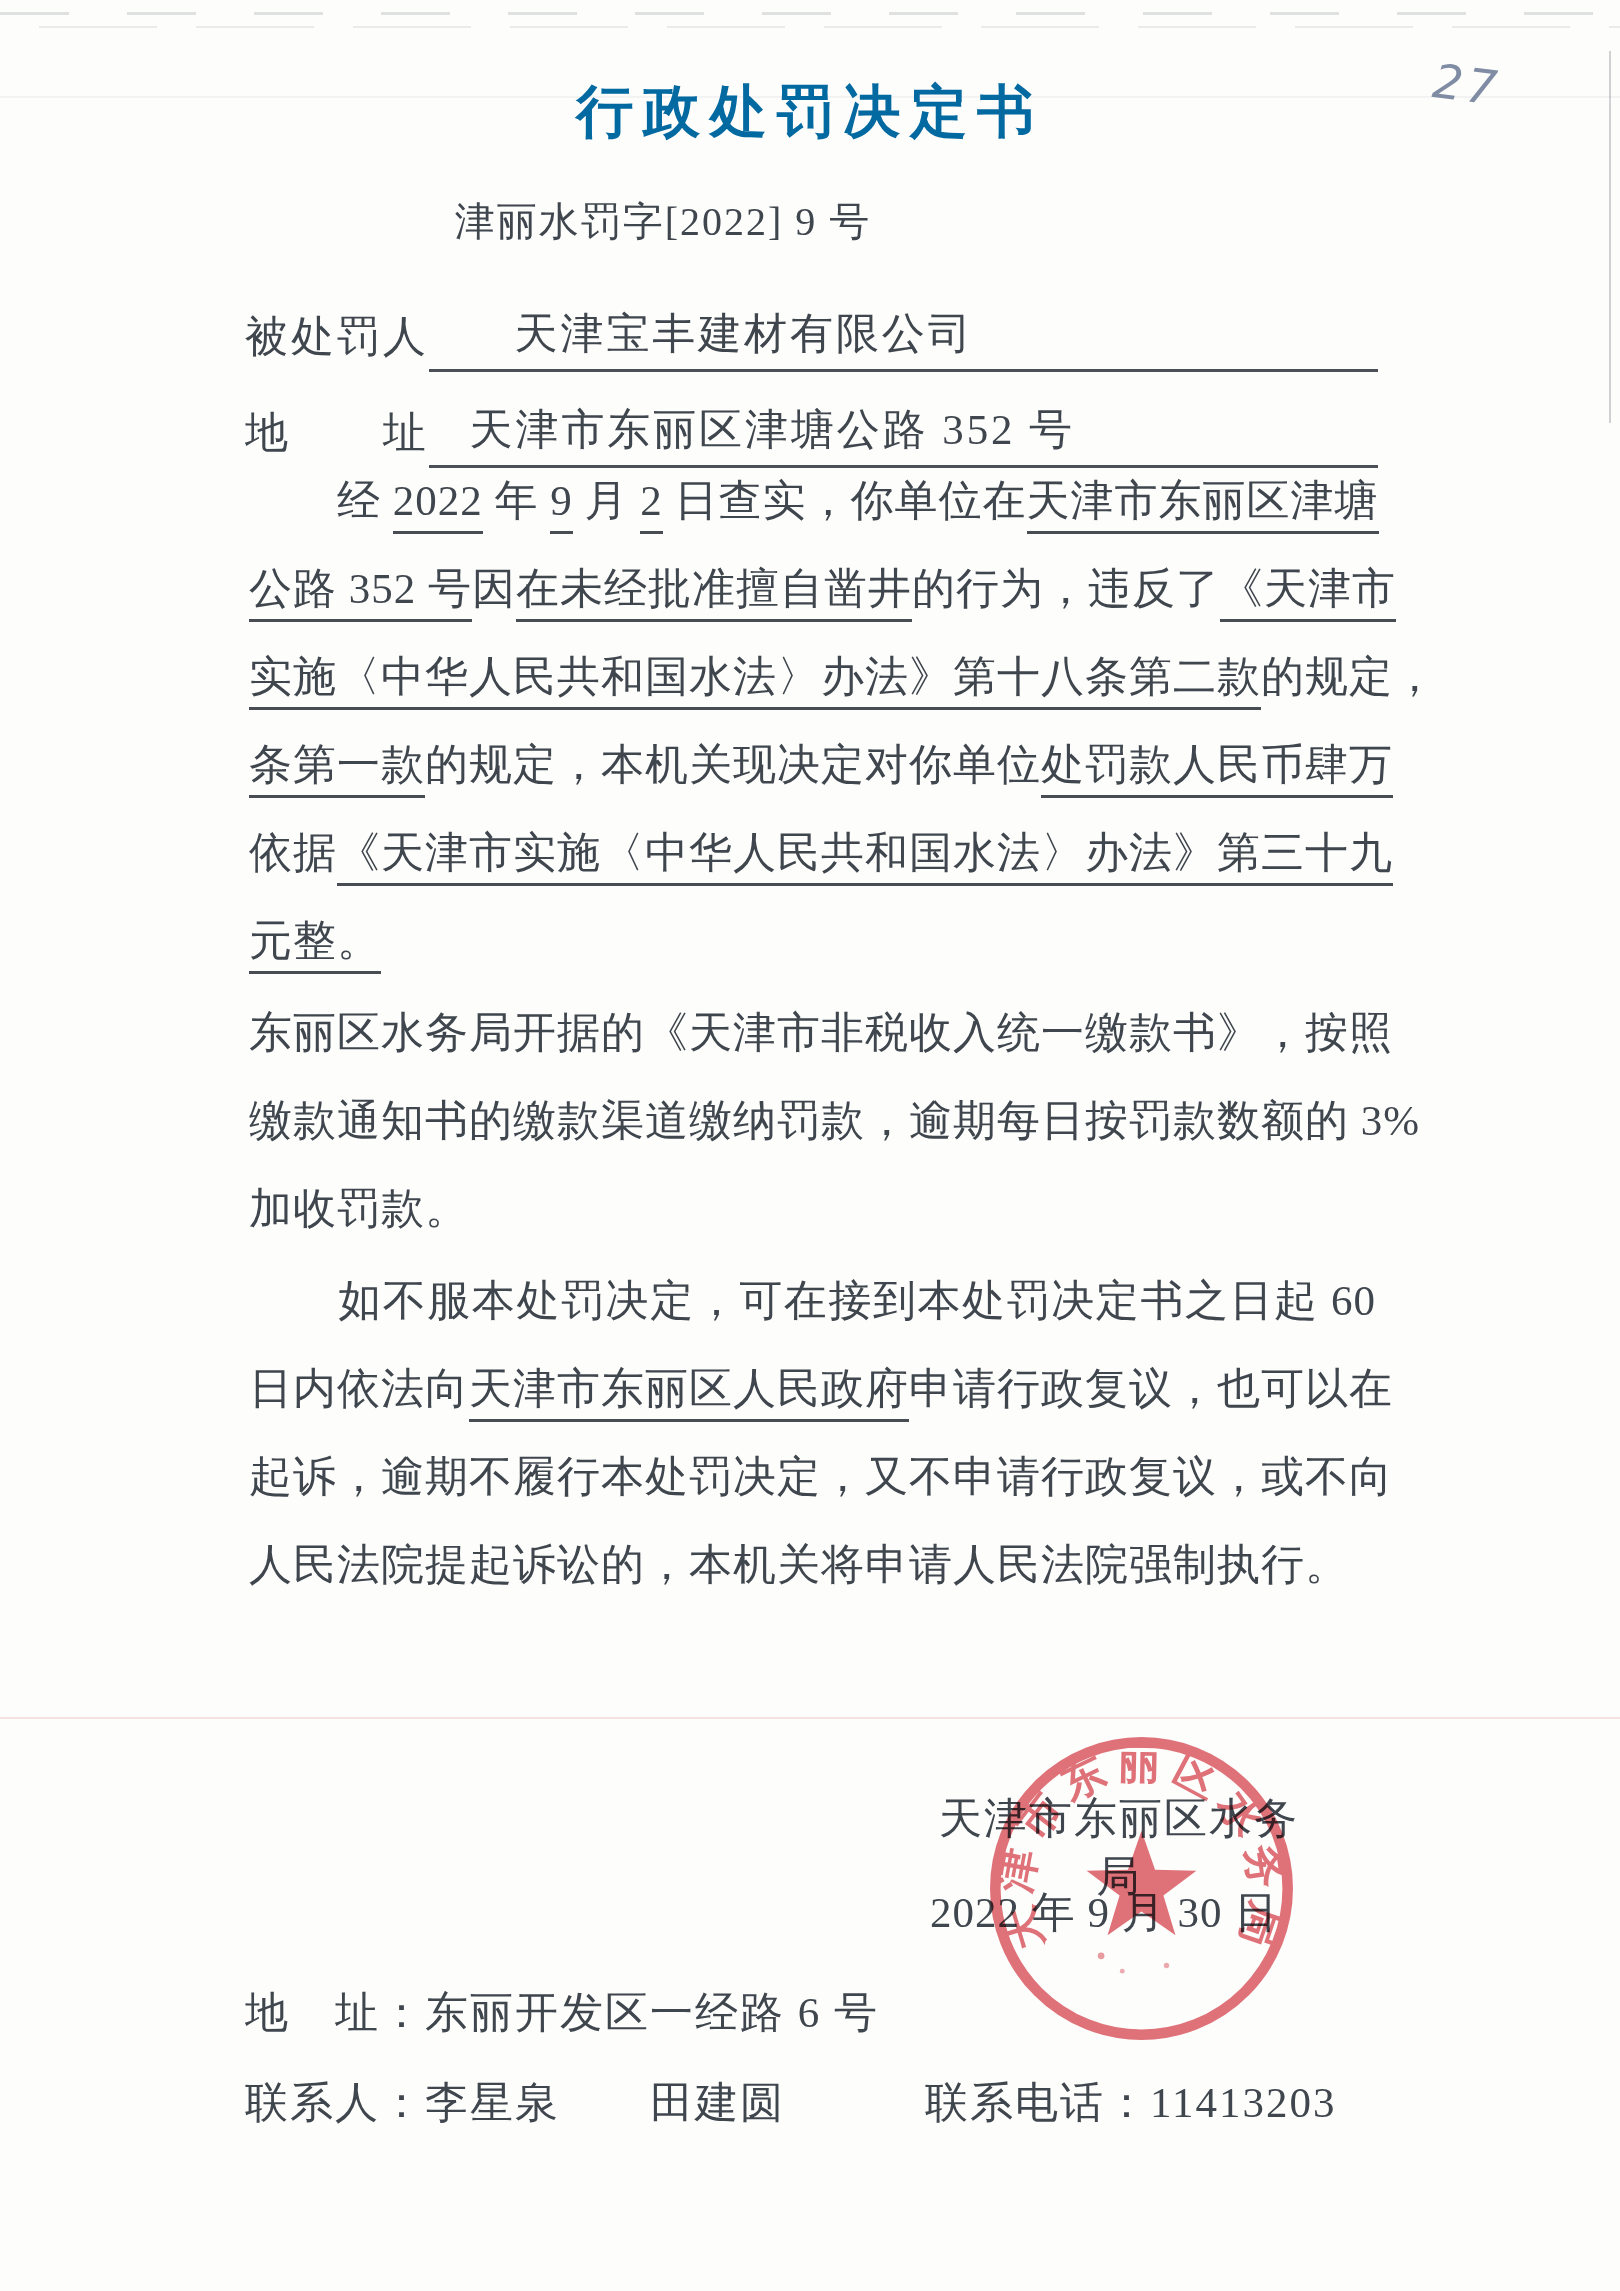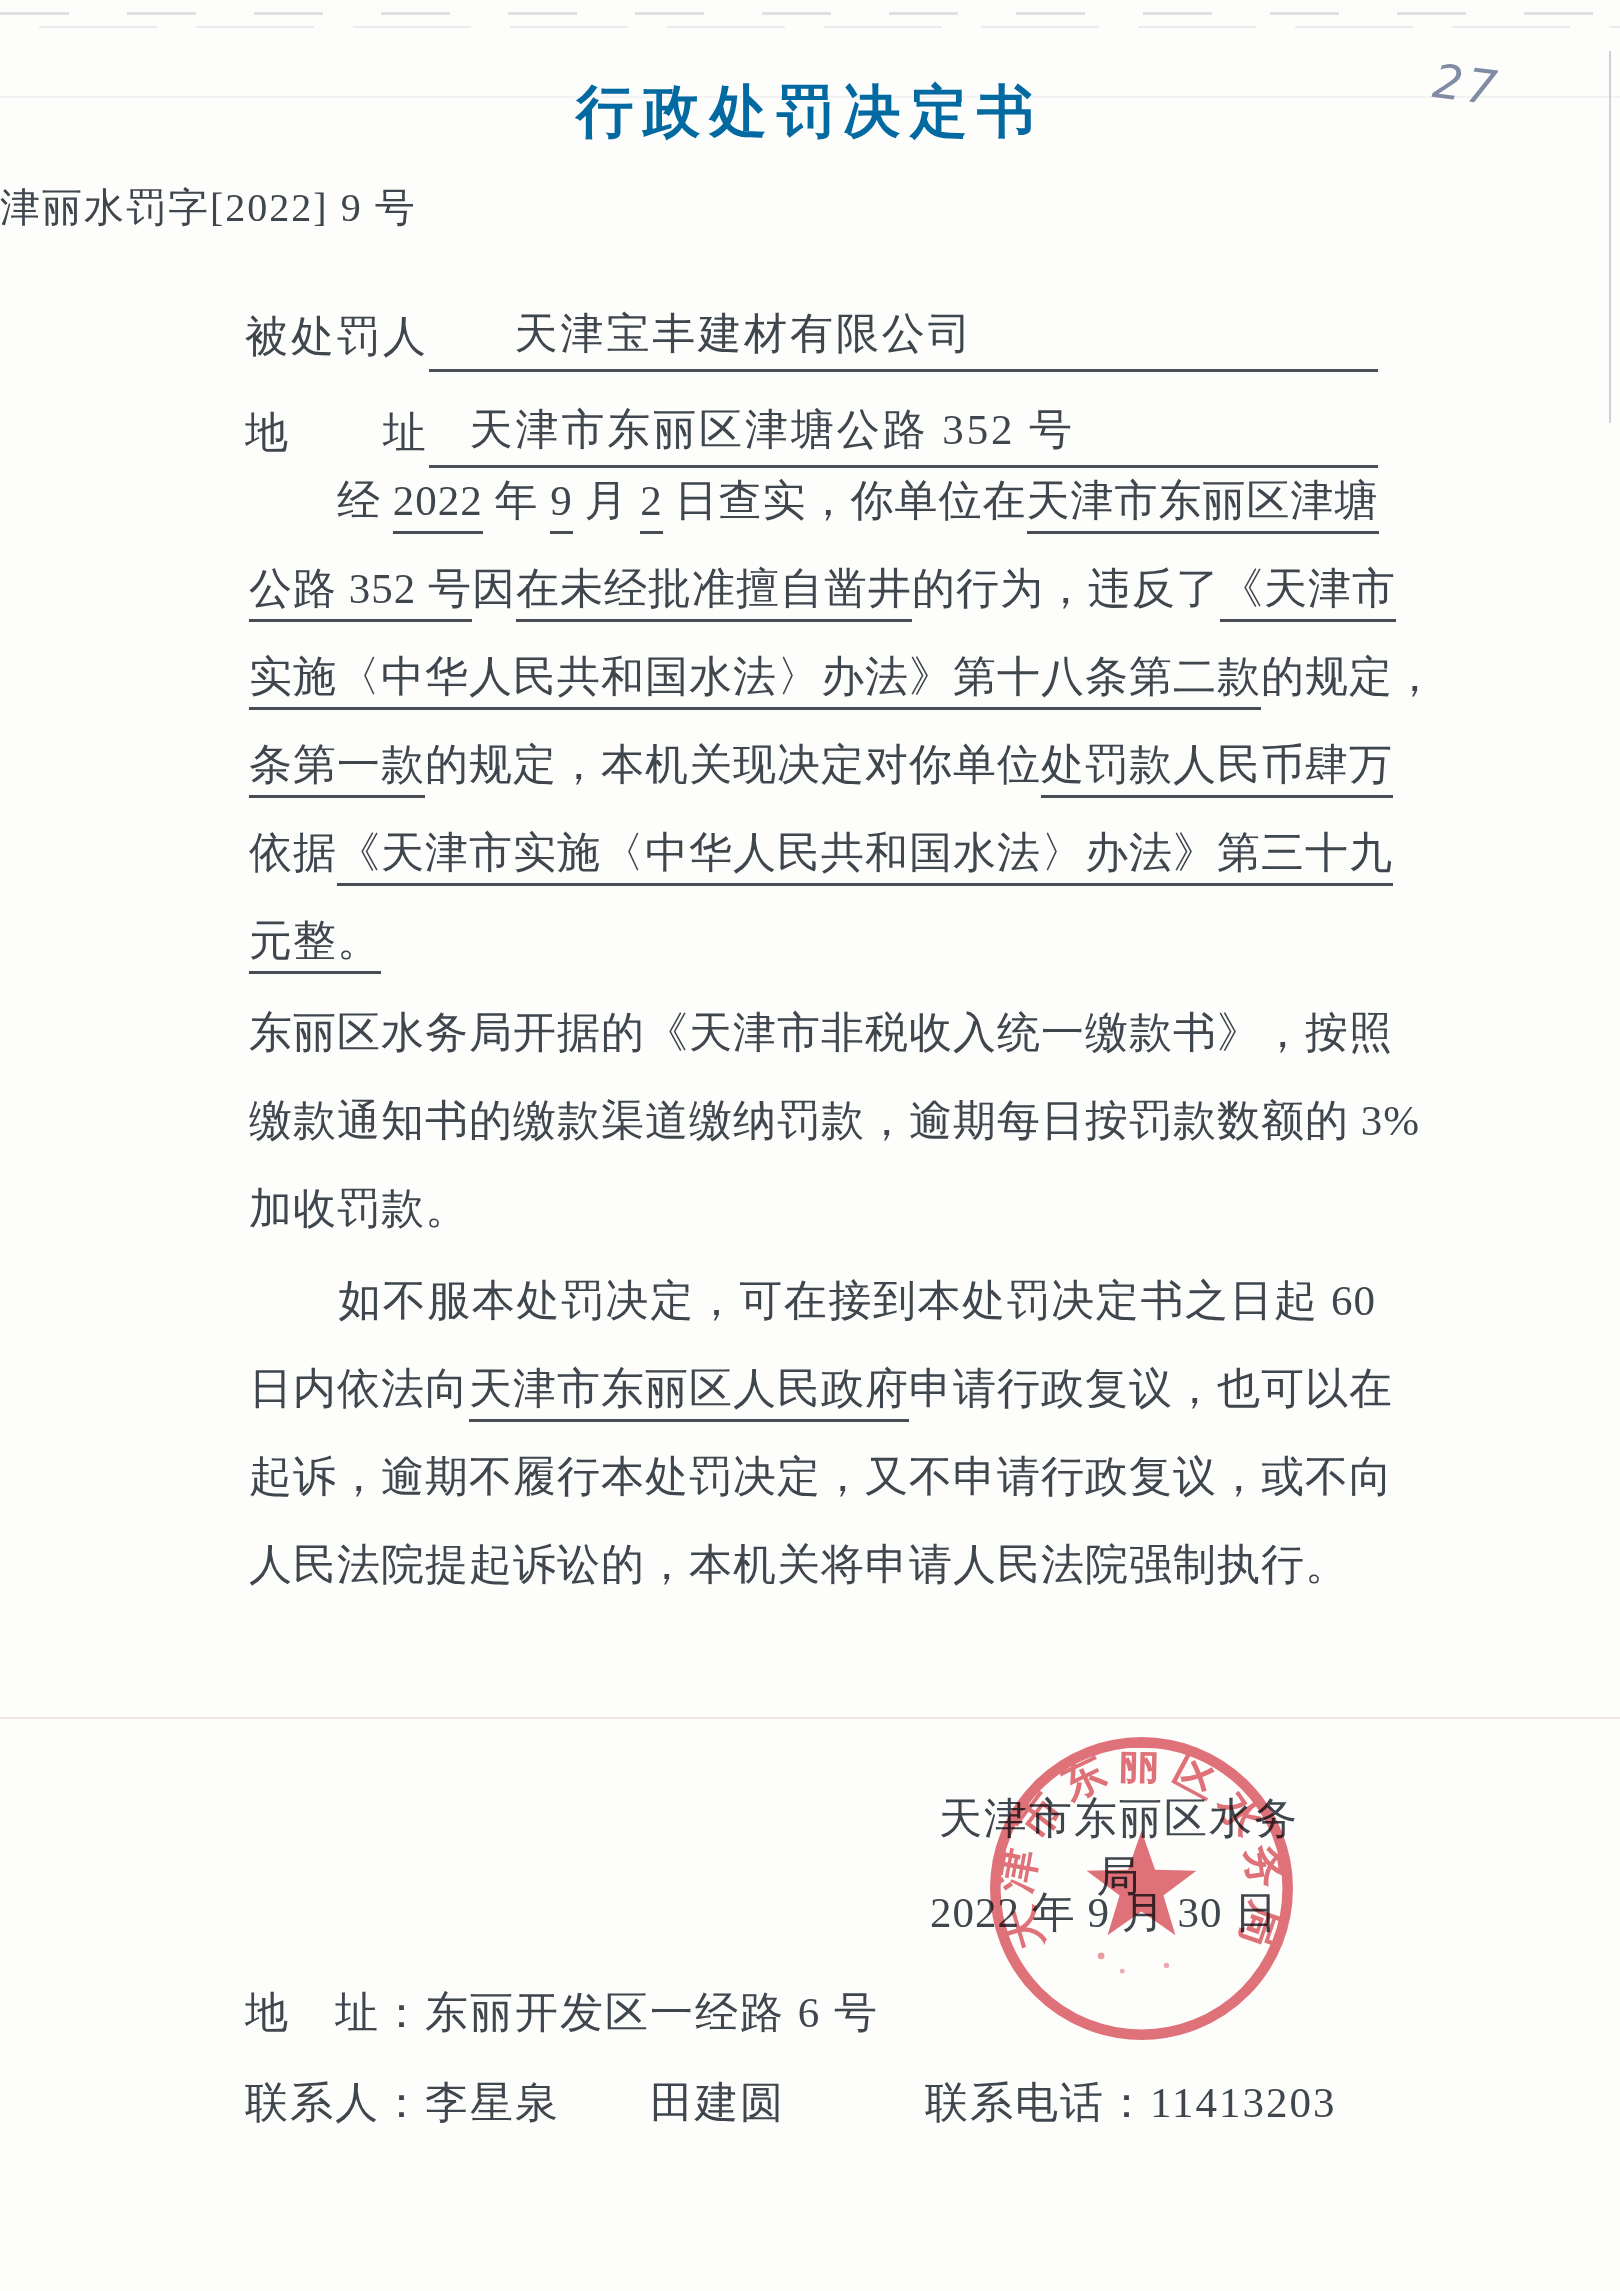--- a/index.html
+++ b/index.html
@@ -41,22 +41,22 @@
 
   .doc-title {
     position: absolute; top: 74px; left: 0; width: 100%;
     text-align: center;
     font-size: 57px; font-weight: 600;
     letter-spacing: 9.8px;
     color: #0369a1;
   }
 
   .doc-number {
-    position: absolute; top: 180px; left: 0; width: 1326px;
-    text-align: left;
+    position: absolute; top: 194px; left: 0; width: 1326px;
+    text-align: center;
     font-size: 40px;
     letter-spacing: 2px;
   }
 
   .fields { position: absolute; top: 276px; left: 245px; width: 1133px; font-size: 43px; }
   .field-row { display: flex; align-items: flex-end; height: 96px; }
   .field-label { flex: 0 0 auto; letter-spacing: 2.9px; padding-bottom: 5.9px; white-space: pre; }
   .field-value {
     flex: 1 1 auto;
     border-bottom: 3.9px solid #4a5056;

